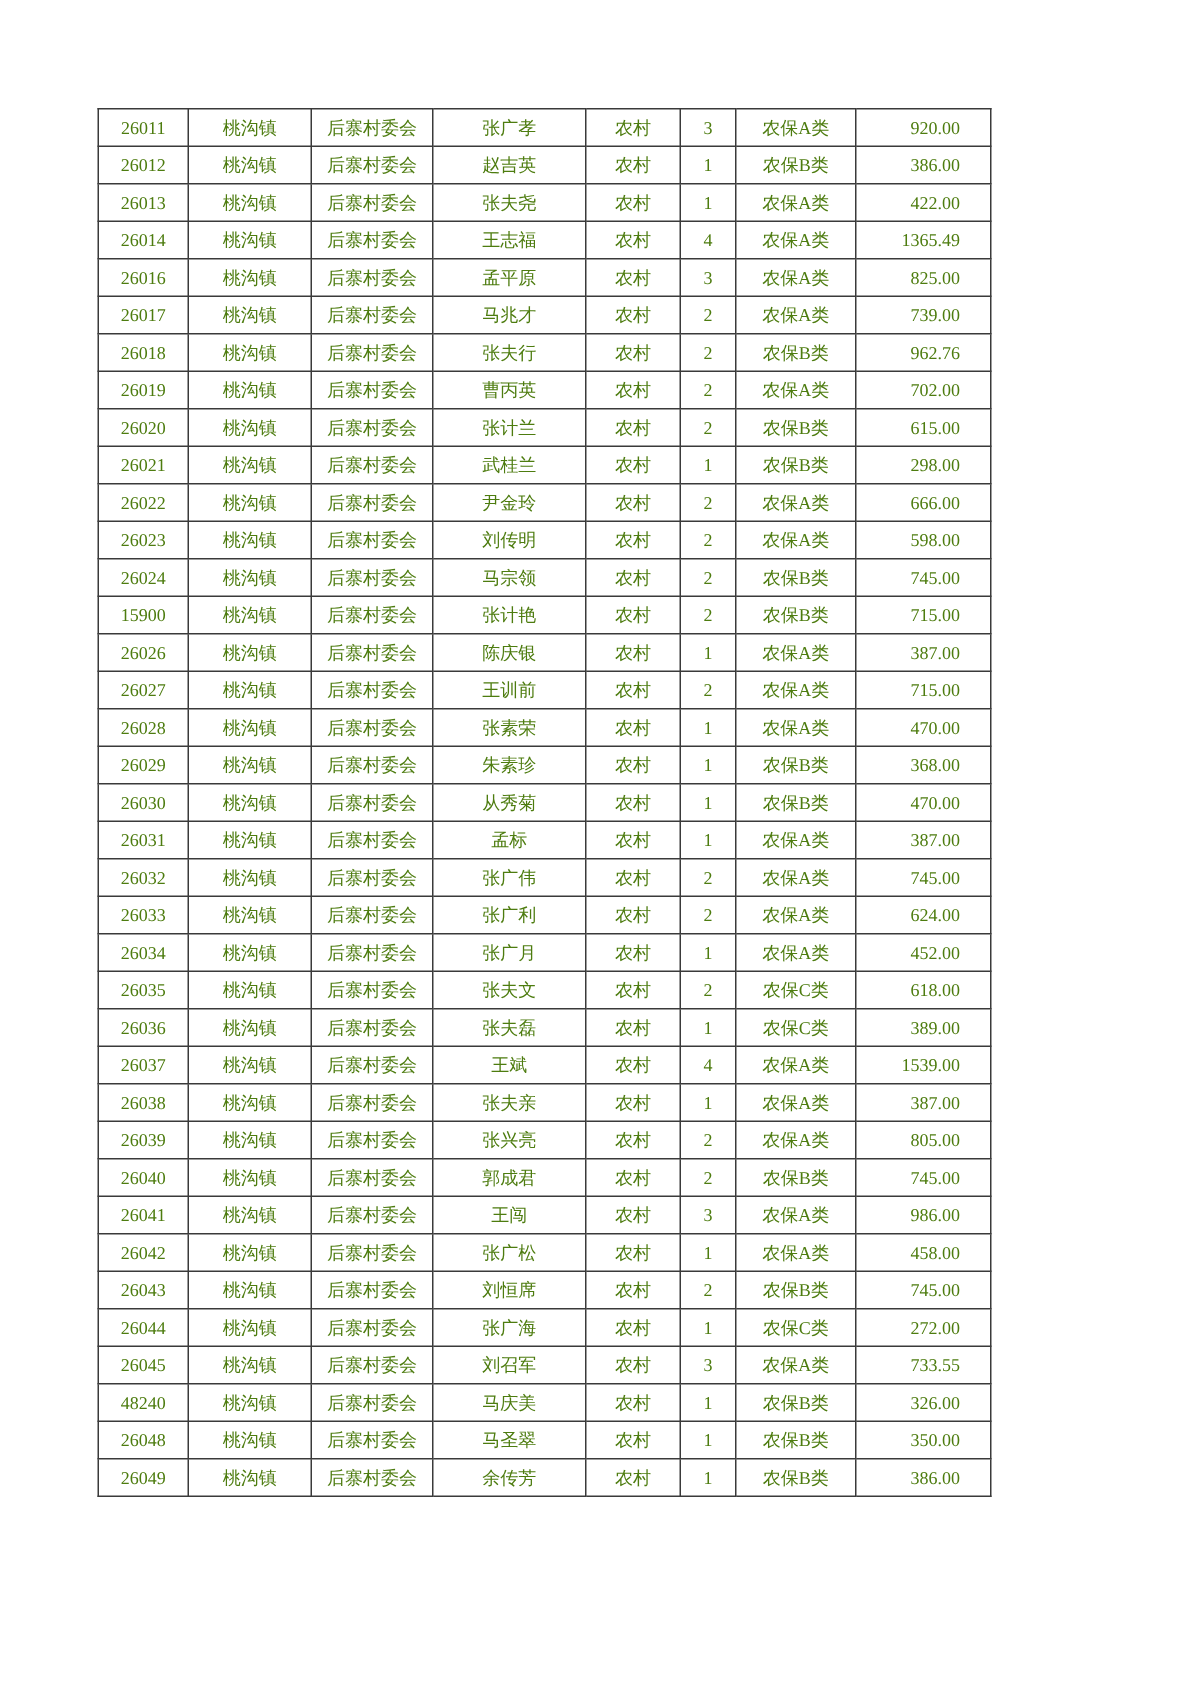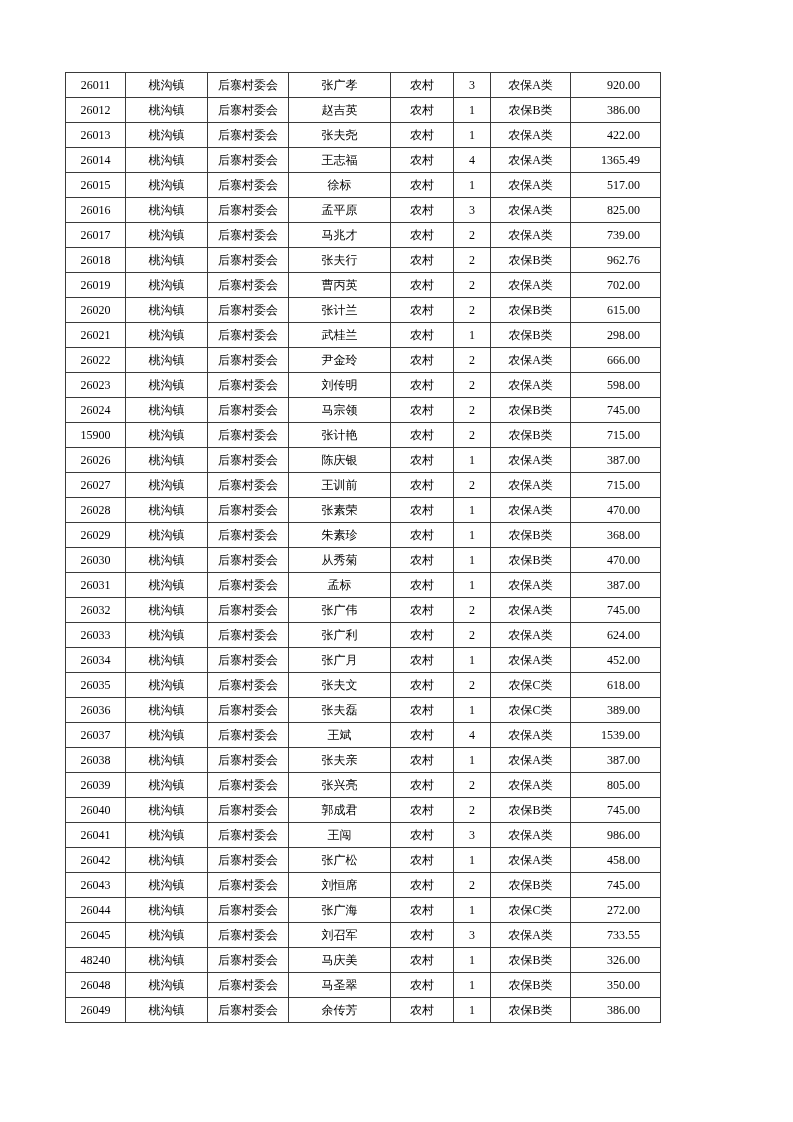--- a/index.html
+++ b/index.html
@@ -6,21 +6,21 @@
     margin: 0;
     padding: 0;
     background: #ffffff;
   }
   .page {
     position: relative;
     width: 793px;
     height: 1122px;
     background: #ffffff;
     font-family: "Liberation Serif", "DejaVu Serif", serif;
-    color: #000000;
+    color: #4d7c0f;
     overflow: hidden;
   }
   table.records {
     position: absolute;
     left: 65px;
     top: 72px;
     border-collapse: collapse;
     table-layout: fixed;
     width: 595px;
   }
@@ -99,30 +99,20 @@
           <td>26014</td>
           <td>桃沟镇</td>
           <td>后寨村委会</td>
           <td>王志福</td>
           <td>农村</td>
           <td>4</td>
           <td>农保A类</td>
           <td class="amount">1365.49</td>
         </tr>
         <tr>
-          <td>26015</td>
-          <td>桃沟镇</td>
-          <td>后寨村委会</td>
-          <td>徐标</td>
-          <td>农村</td>
-          <td>1</td>
-          <td>农保A类</td>
-          <td class="amount">517.00</td>
-        </tr>
-        <tr>
           <td>26016</td>
           <td>桃沟镇</td>
           <td>后寨村委会</td>
           <td>孟平原</td>
           <td>农村</td>
           <td>3</td>
           <td>农保A类</td>
           <td class="amount">825.00</td>
         </tr>
         <tr>

